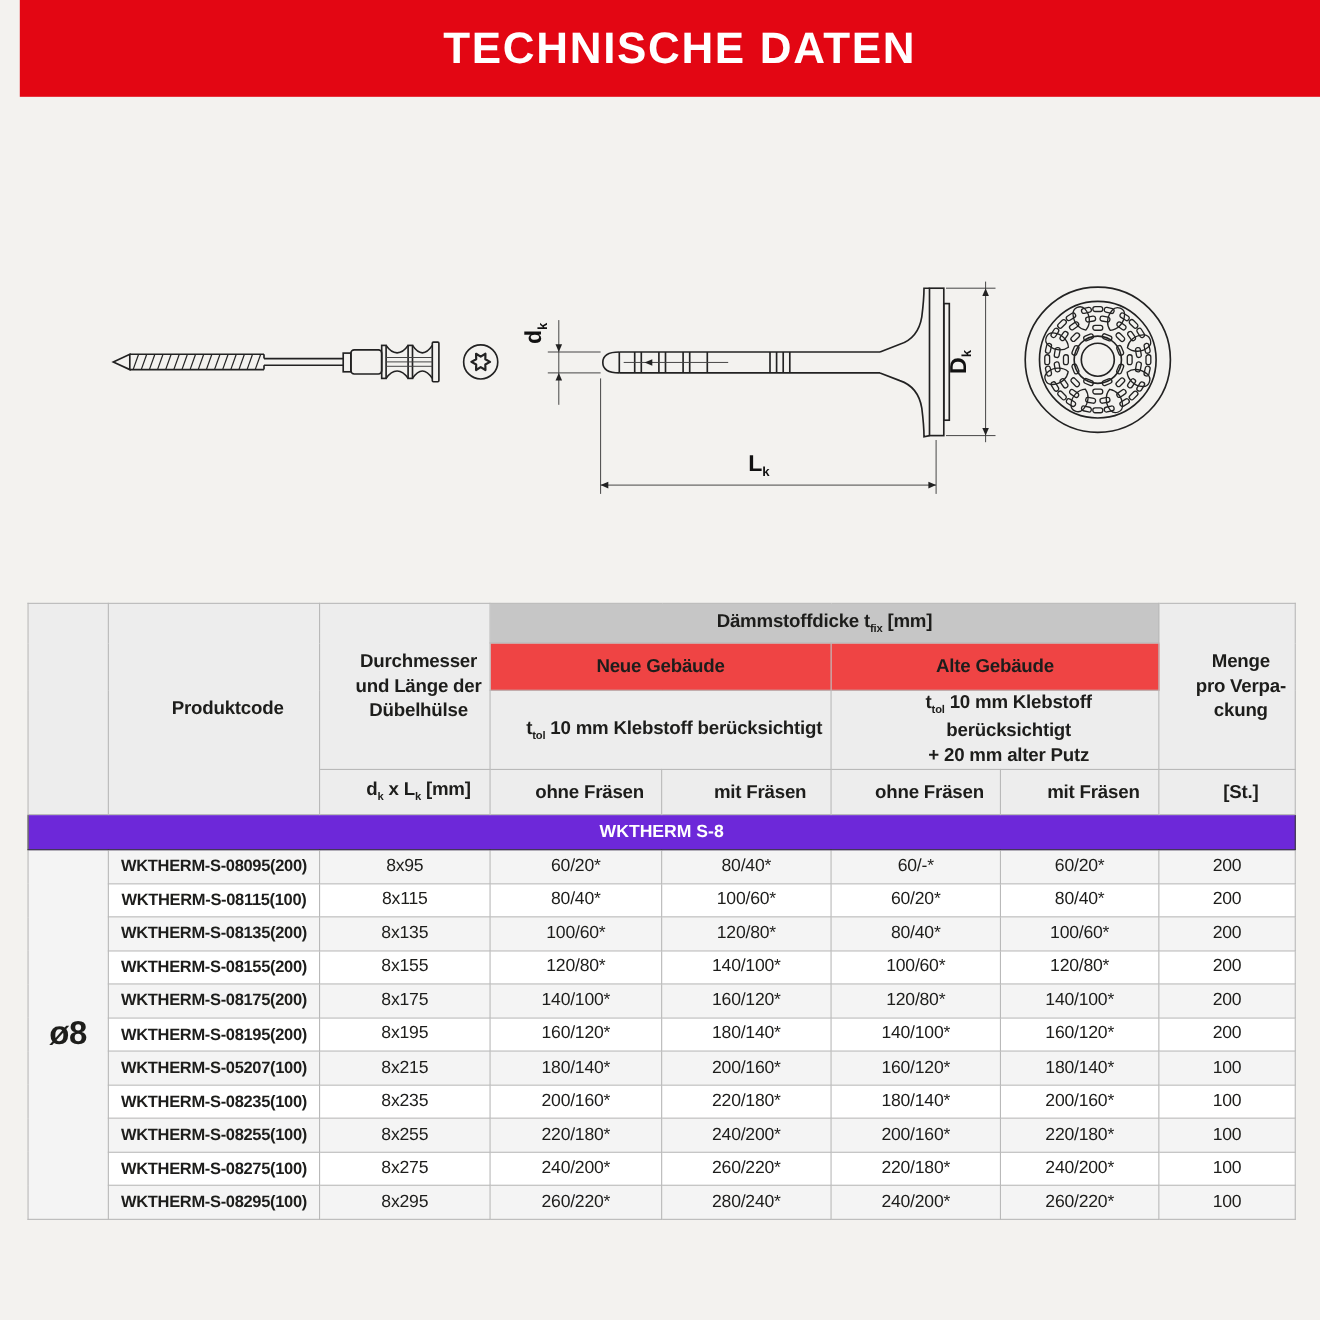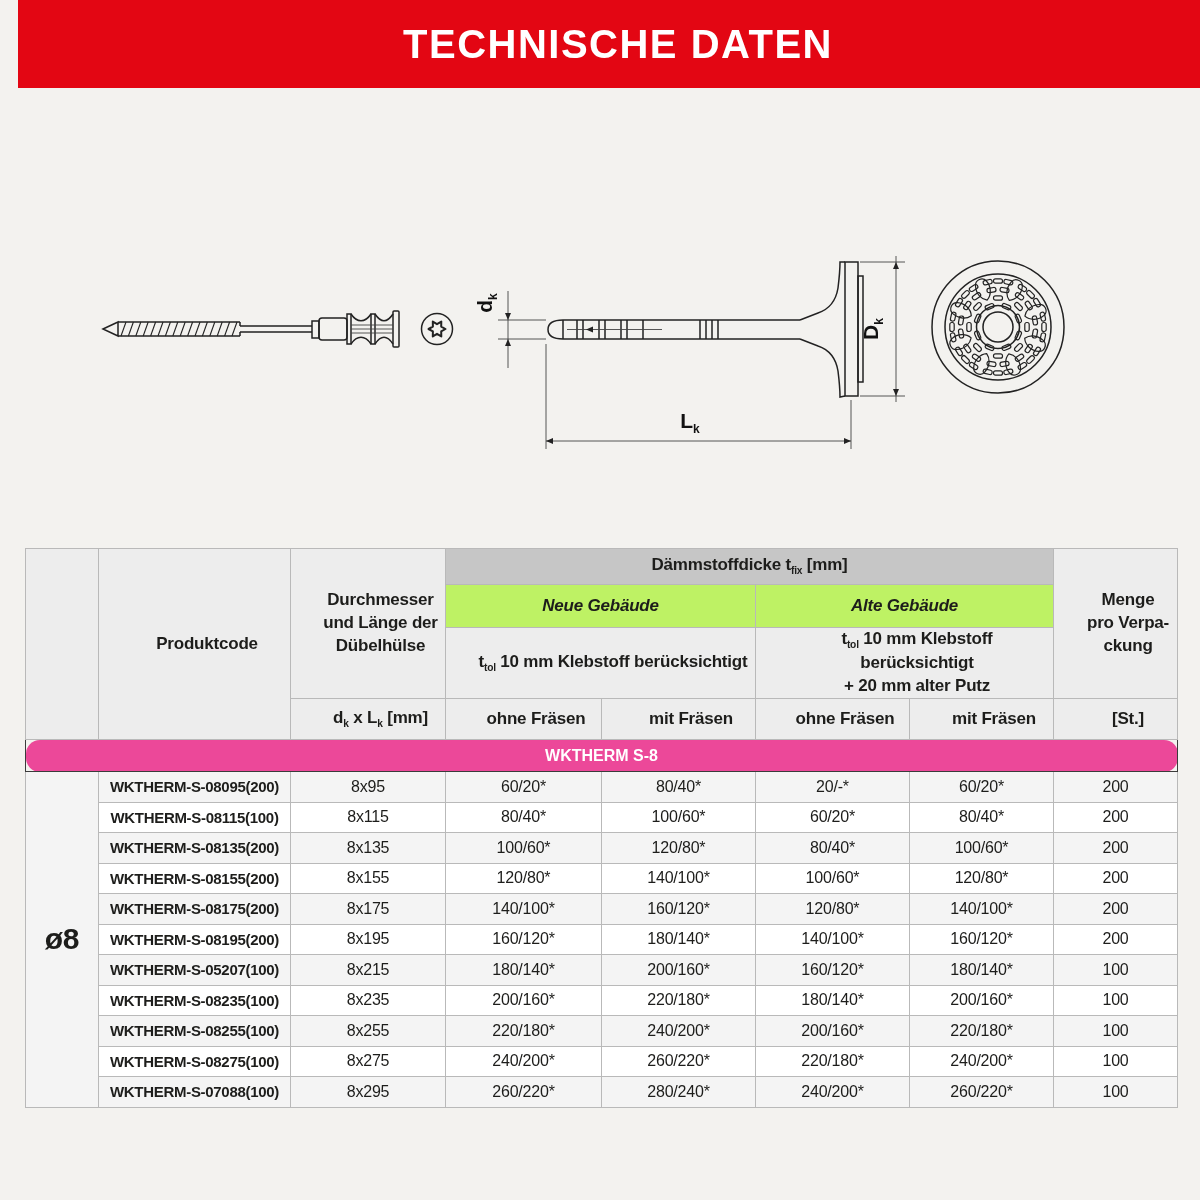--- a/index.html
+++ b/index.html
@@ -34,29 +34,29 @@
   th,td{
     border:1px solid #b9b9b9;
     text-align:center;vertical-align:middle;
     padding:0 2px;letter-spacing:-0.2px;
   }
   th{font-size:17px;font-weight:bold;white-space:pre-line;line-height:1.35;margin-top:20px;}
   td{font-size:16px;font-weight:normal;}
   sub{font-size:0.6em;}
   .bg-head{background:#ededed;padding-left:27px;}
   .bg-a{background:#c6c6c6;}
-  .bg-b{background:#bef264;font-style:italic;}
+  .bg-b{background:#ef4444;}
   .row-a{height:36px;}
   .row-b{height:43px;}
   .row-c{height:62px;}
   .row-d{height:41px;}
   .group-row{height:32px;}
   .group-row td{
-    background:#ec4899;color:#ffffff;font-weight:bold;font-size:16px;
-    border-color:#3b3b3b;letter-spacing:0px;border-radius:14px;
+    background:#6d28d9;color:#ffffff;font-weight:bold;font-size:16px;
+    border-color:#3b3b3b;letter-spacing:0px;
   }
   tbody.data tr{height:30.5px;}
   tbody.data tr:nth-child(odd) td{background:#f4f4f4;}
   tbody.data tr:nth-child(even) td{background:#ffffff;}
   tbody.data td.code{font-weight:bold;font-size:15px;letter-spacing:-0.3px;margin-top:10px;}
   tbody.data td.dia-cell{
     background:#f4f4f4 !important;font-size:30px;font-weight:bold;
   }
 </style>
 </head>
@@ -271,21 +271,21 @@
       <td colspan="8">WKTHERM S-8</td>
     </tr>
   </tbody>
   <tbody class="data">
         <tr>
           <td rowspan="11" class="dia-cell">ø8</td>
           <td class="code">WKTHERM-S-08095(200)</td>
           <td>8x95</td>
           <td>60/20*</td>
           <td>80/40*</td>
-          <td>20/-*</td>
+          <td>60/-*</td>
           <td>60/20*</td>
           <td>200</td>
         </tr>
         <tr>
           <td class="code">WKTHERM-S-08115(100)</td>
           <td>8x115</td>
           <td>80/40*</td>
           <td>100/60*</td>
           <td>60/20*</td>
           <td>80/40*</td>
@@ -357,21 +357,21 @@
         <tr>
           <td class="code">WKTHERM-S-08275(100)</td>
           <td>8x275</td>
           <td>240/200*</td>
           <td>260/220*</td>
           <td>220/180*</td>
           <td>240/200*</td>
           <td>100</td>
         </tr>
         <tr>
-          <td class="code">WKTHERM-S-07088(100)</td>
+          <td class="code">WKTHERM-S-08295(100)</td>
           <td>8x295</td>
           <td>260/220*</td>
           <td>280/240*</td>
           <td>240/200*</td>
           <td>260/220*</td>
           <td>100</td>
         </tr>
       </tbody>
 </table>
 </div>

